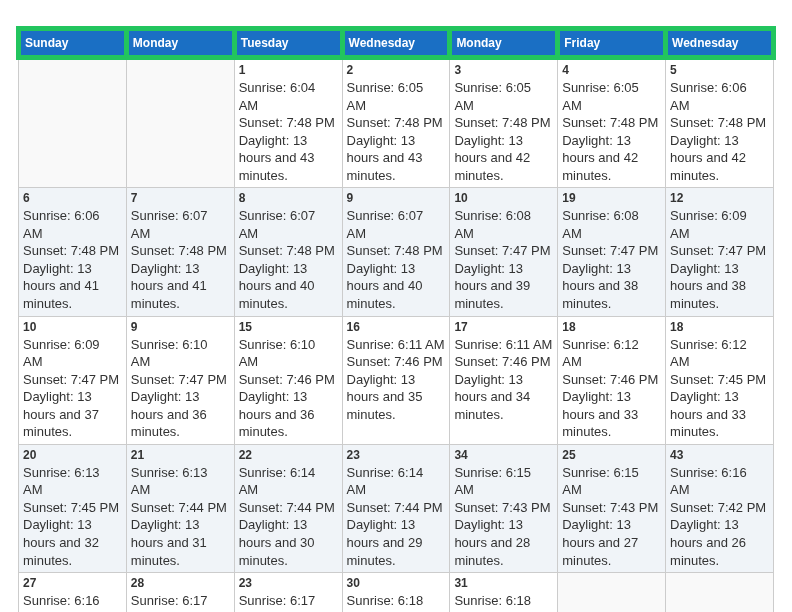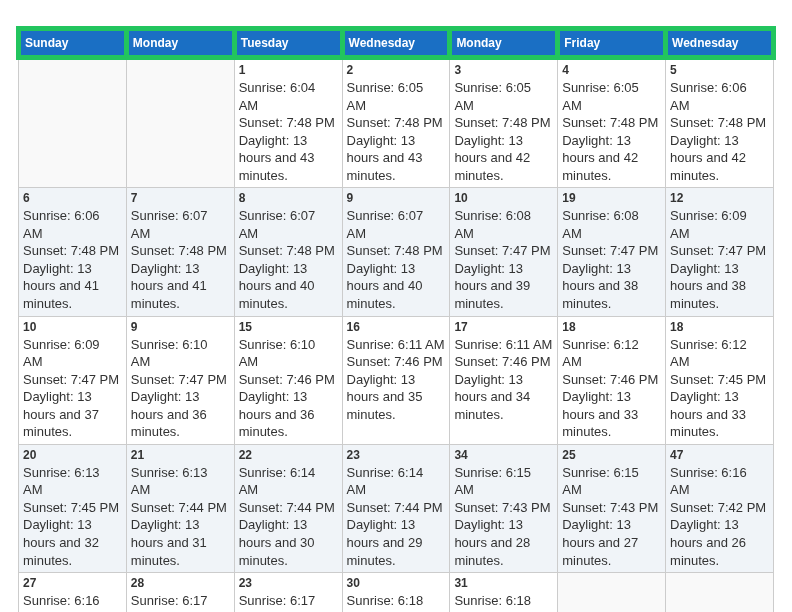--- a/index.html
+++ b/index.html
@@ -268,21 +268,21 @@
 Sunset: 7:43 PM
 Daylight: 13 hours and 28 minutes.</div>
           </td>
           <td>
             <span class="day-num">25</span>
             <div class="day-info" style="white-space: pre-wrap;">Sunrise: 6:15 AM
 Sunset: 7:43 PM
 Daylight: 13 hours and 27 minutes.</div>
           </td>
           <td>
-            <span class="day-num">47</span>
+            <span class="day-num">43</span>
             <div class="day-info" style="white-space: pre-wrap;">Sunrise: 6:16 AM
 Sunset: 7:42 PM
 Daylight: 13 hours and 26 minutes.</div>
           </td>
         </tr>
         <tr>
           <td>
             <span class="day-num">27</span>
             <div class="day-info" style="white-space: pre-wrap;">Sunrise: 6:16 AM
 Sunset: 7:42 PM

